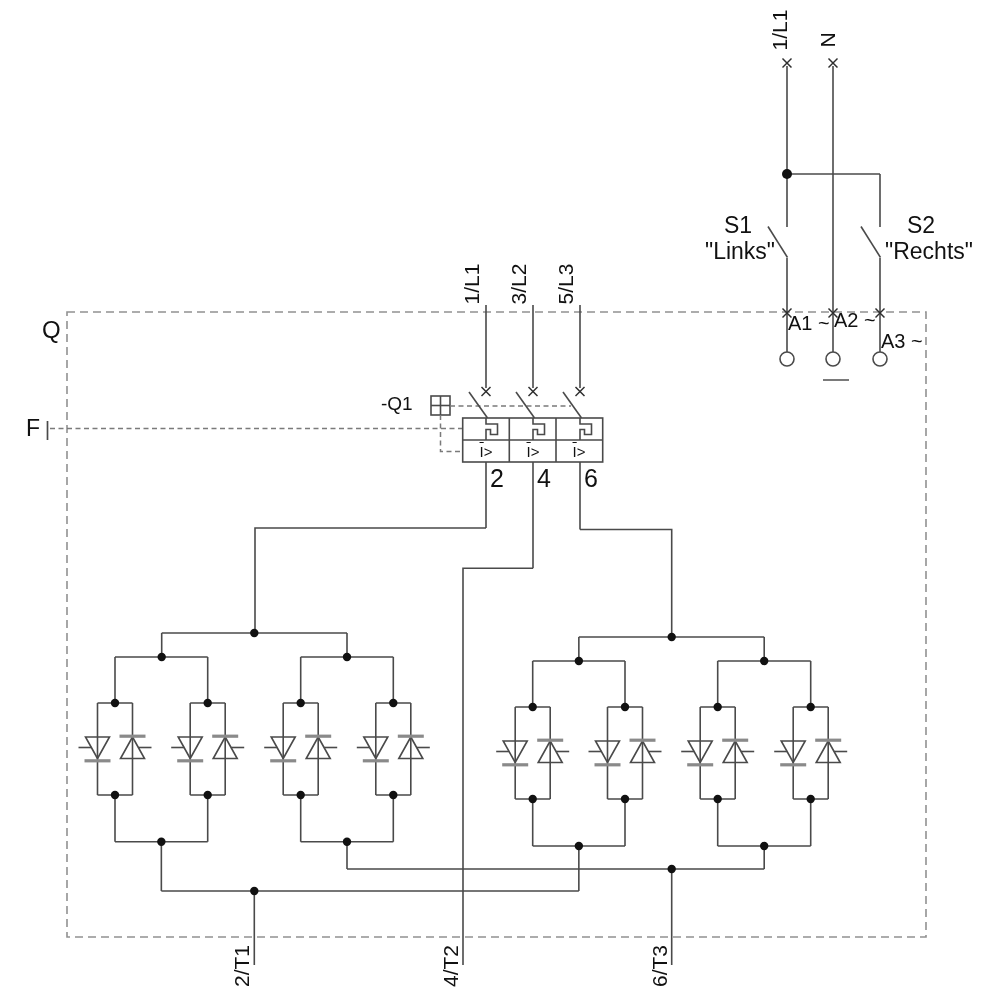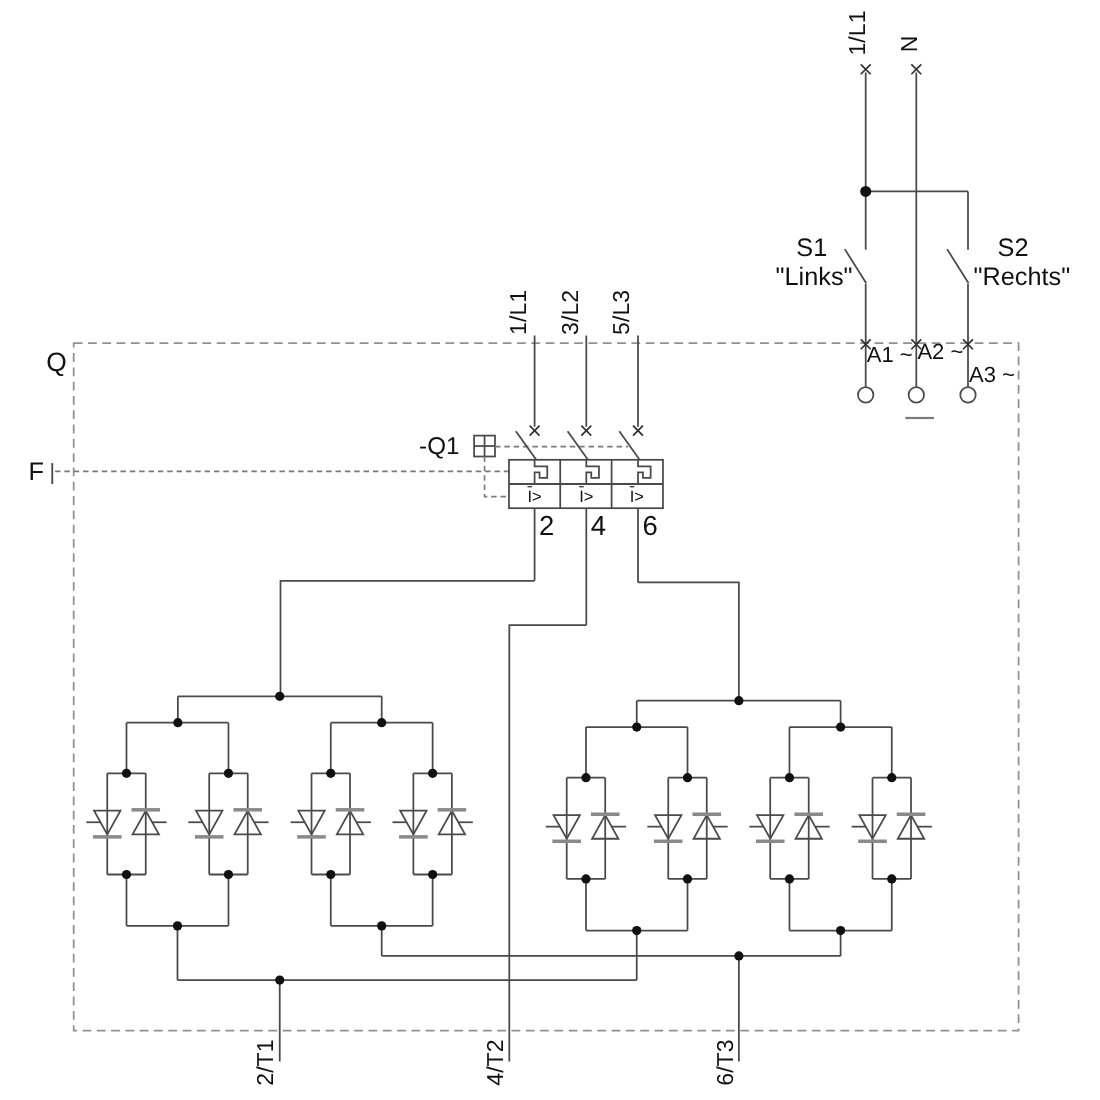--- a/index.html
+++ b/index.html
@@ -7,21 +7,21 @@
        font-family:"Liberation Sans", sans-serif;color:#111;}
   #stage{position:absolute;left:0;top:0;width:1000px;height:1000px;}
   svg{position:absolute;left:0;top:0;}
   .lbl{position:absolute;white-space:nowrap;color:#111;}
   .ctr{text-align:center;}
   .w100{width:100px;}
   .w30{width:30px;}
   .vlabel{position:absolute;width:120px;text-align:center;transform:rotate(-90deg);
           line-height:28px;font-size:21px;white-space:nowrap;}
   .fs24{font-size:24px;} .fs23{font-size:23px;} .fs25{font-size:25px;}
-  .fs22{font-size:22px;} .fs20{font-size:20px;} .fs15{font-size:15px;}
+  .fs22{font-size:19px;} .fs20{font-size:20px;} .fs15{font-size:15px;}
   .oc-label{line-height:18px;}
   .oc-label::first-letter{text-decoration:overline;}
 </style>
 </head>
 <body>
 
 <div id="stage">
 
 <svg width="1000" height="1000" viewBox="0 0 1000 1000">
   <defs>

